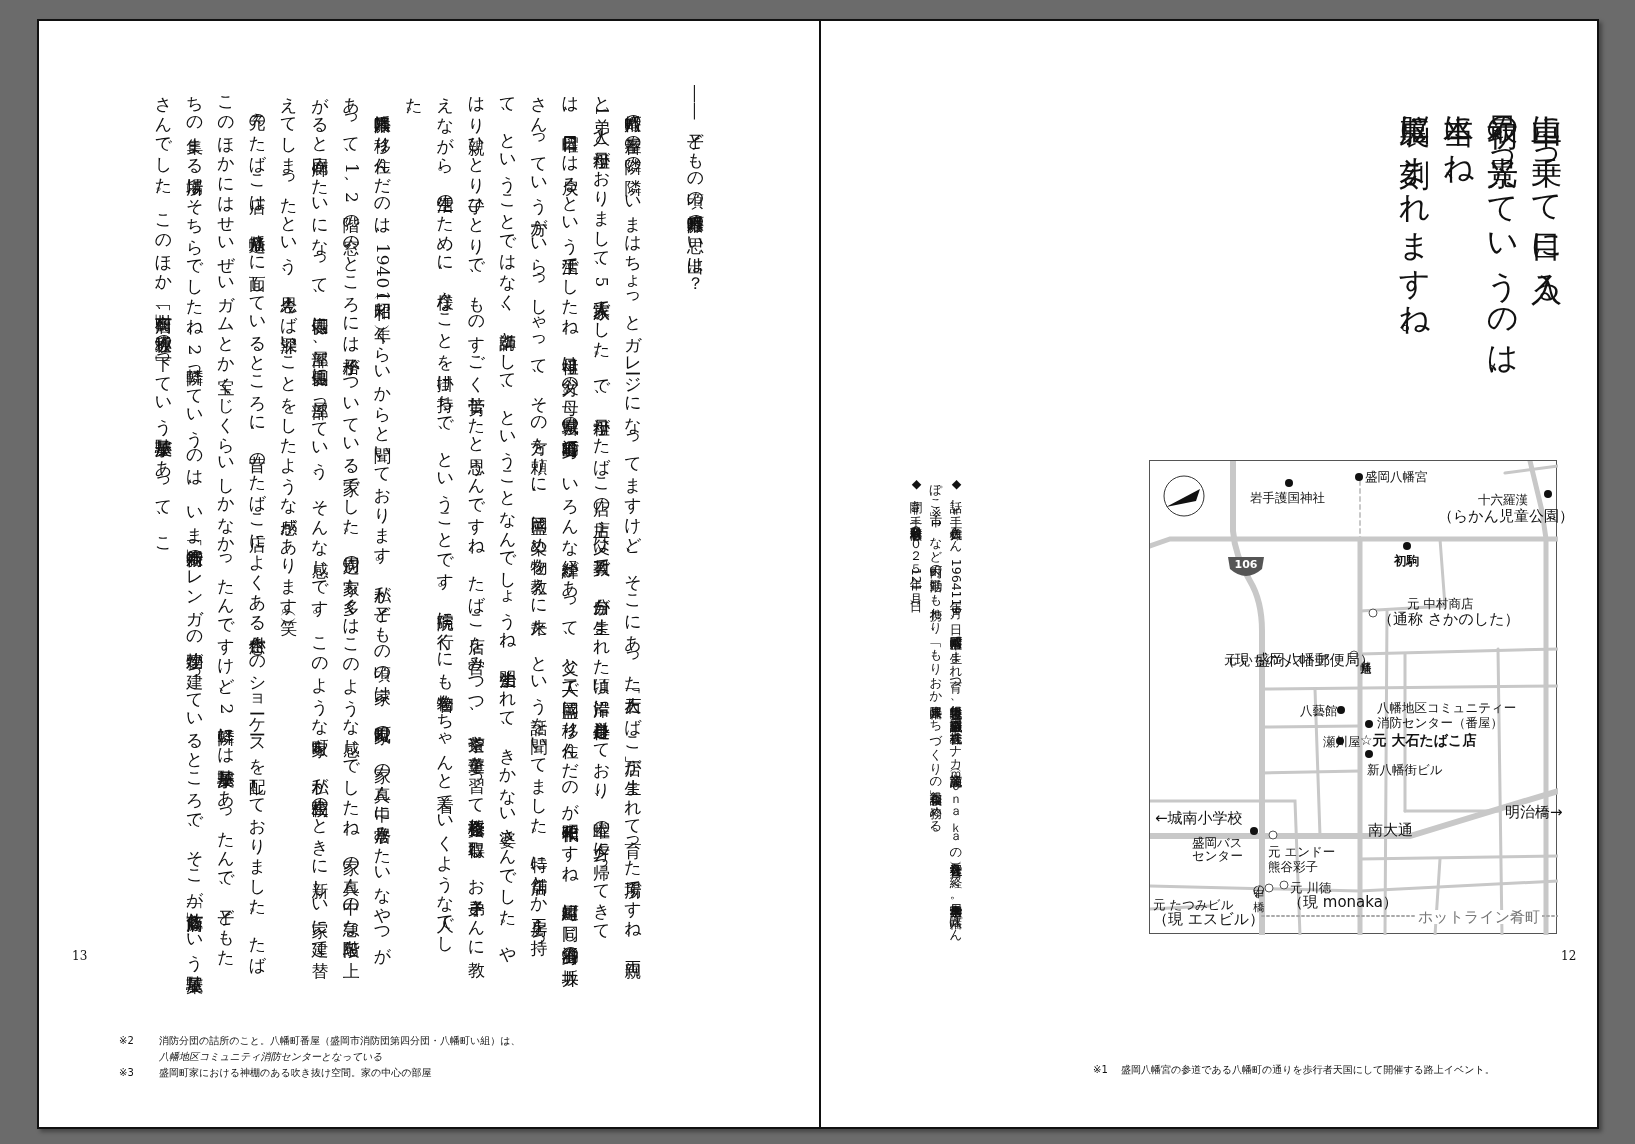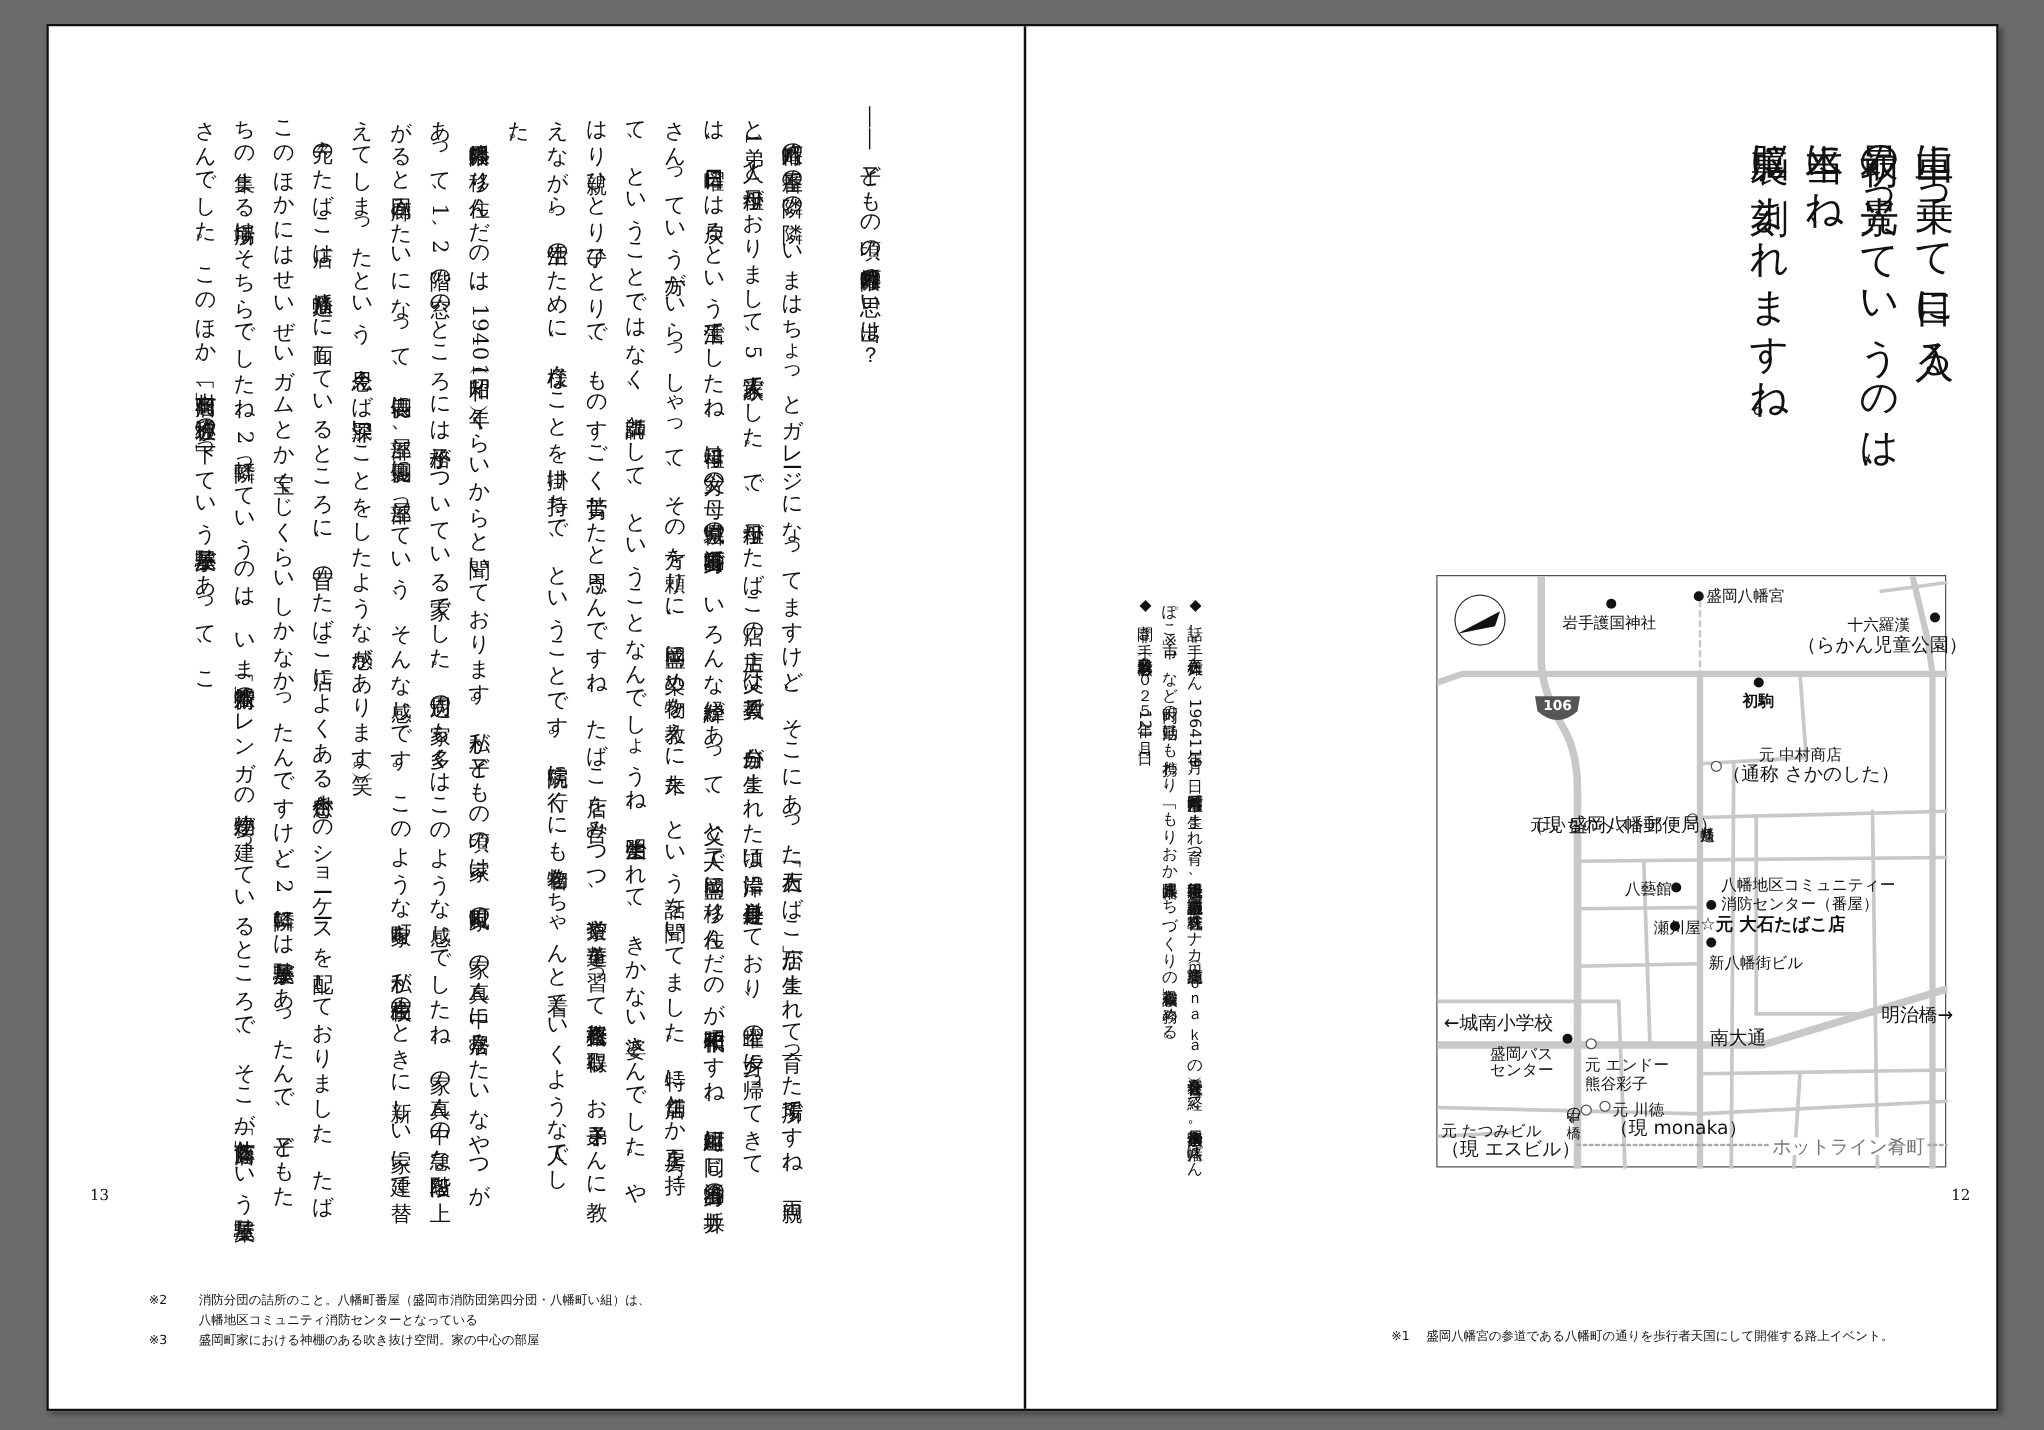--- a/index.html
+++ b/index.html
@@ -28,21 +28,21 @@
   }
   .body-text p { margin:0; text-indent:1em; }
   .body-text .question { text-indent:0; margin-left:31.3px; }
 
   .page-num { position:absolute; font-size:12px; font-family:"DejaVu Serif", serif; }
   .footnotes {
     position:absolute; font-size:10px; line-height:16px; font-family:"DejaVu Sans", sans-serif;
   }
   .footnotes .fn { white-space:nowrap; }
   .fn .mark { display:inline-block; width:40px; }
-  .fn-cont { padding-left:40px; }
+  .fn-cont { padding-left:40px;font-style:italic; }
 
   .headline {
     position:absolute; top:70px; right:30px; height:340px;
     font-size:31px; line-height:44px; letter-spacing:2px;
     font-family:"DejaVu Serif", serif;
   }
   .profile {
     position:absolute; top:455px; left:85px; height:460px;
     font-size:12.5px; line-height:20px; font-family:"DejaVu Sans", sans-serif;
   }
@@ -189,19 +189,19 @@
       <span class="lbl" style="left:118px; top:399px;">熊谷彩子</span>
       <span class="vlbl" style="left:103px; top:417px;">中の橋↓</span>
       <span class="lbl" style="left:140px; top:420px;">元 川徳</span>
       <span class="lbl small" style="left:138px; top:434px;">（現 monaka）</span>
       <span class="lbl" style="left:3px; top:437px;">元 たつみビル</span>
       <span class="lbl small" style="left:3px; top:451px;">（現 エスビル）</span>
       <span class="lbl small gray" style="left:222px; top:449px; background:#fff; padding:0 2px;">ホットライン肴町</span>
     </div>
 
     <div class="page-num" style="left:740px; top:928px;">12</div>
-    <div class="footnotes" style="left:292px; top:1041px;">
+    <div class="footnotes" style="left:272px; top:1041px;">
       <div class="fn">
         <span class="mark" style="width:28px;">※1</span><span>盛岡八幡宮の参道である八幡町の通りを歩行者天国にして開催する路上イベント。</span>
       </div>
     </div>
   </div>
 </div>
 
 </body></html>

